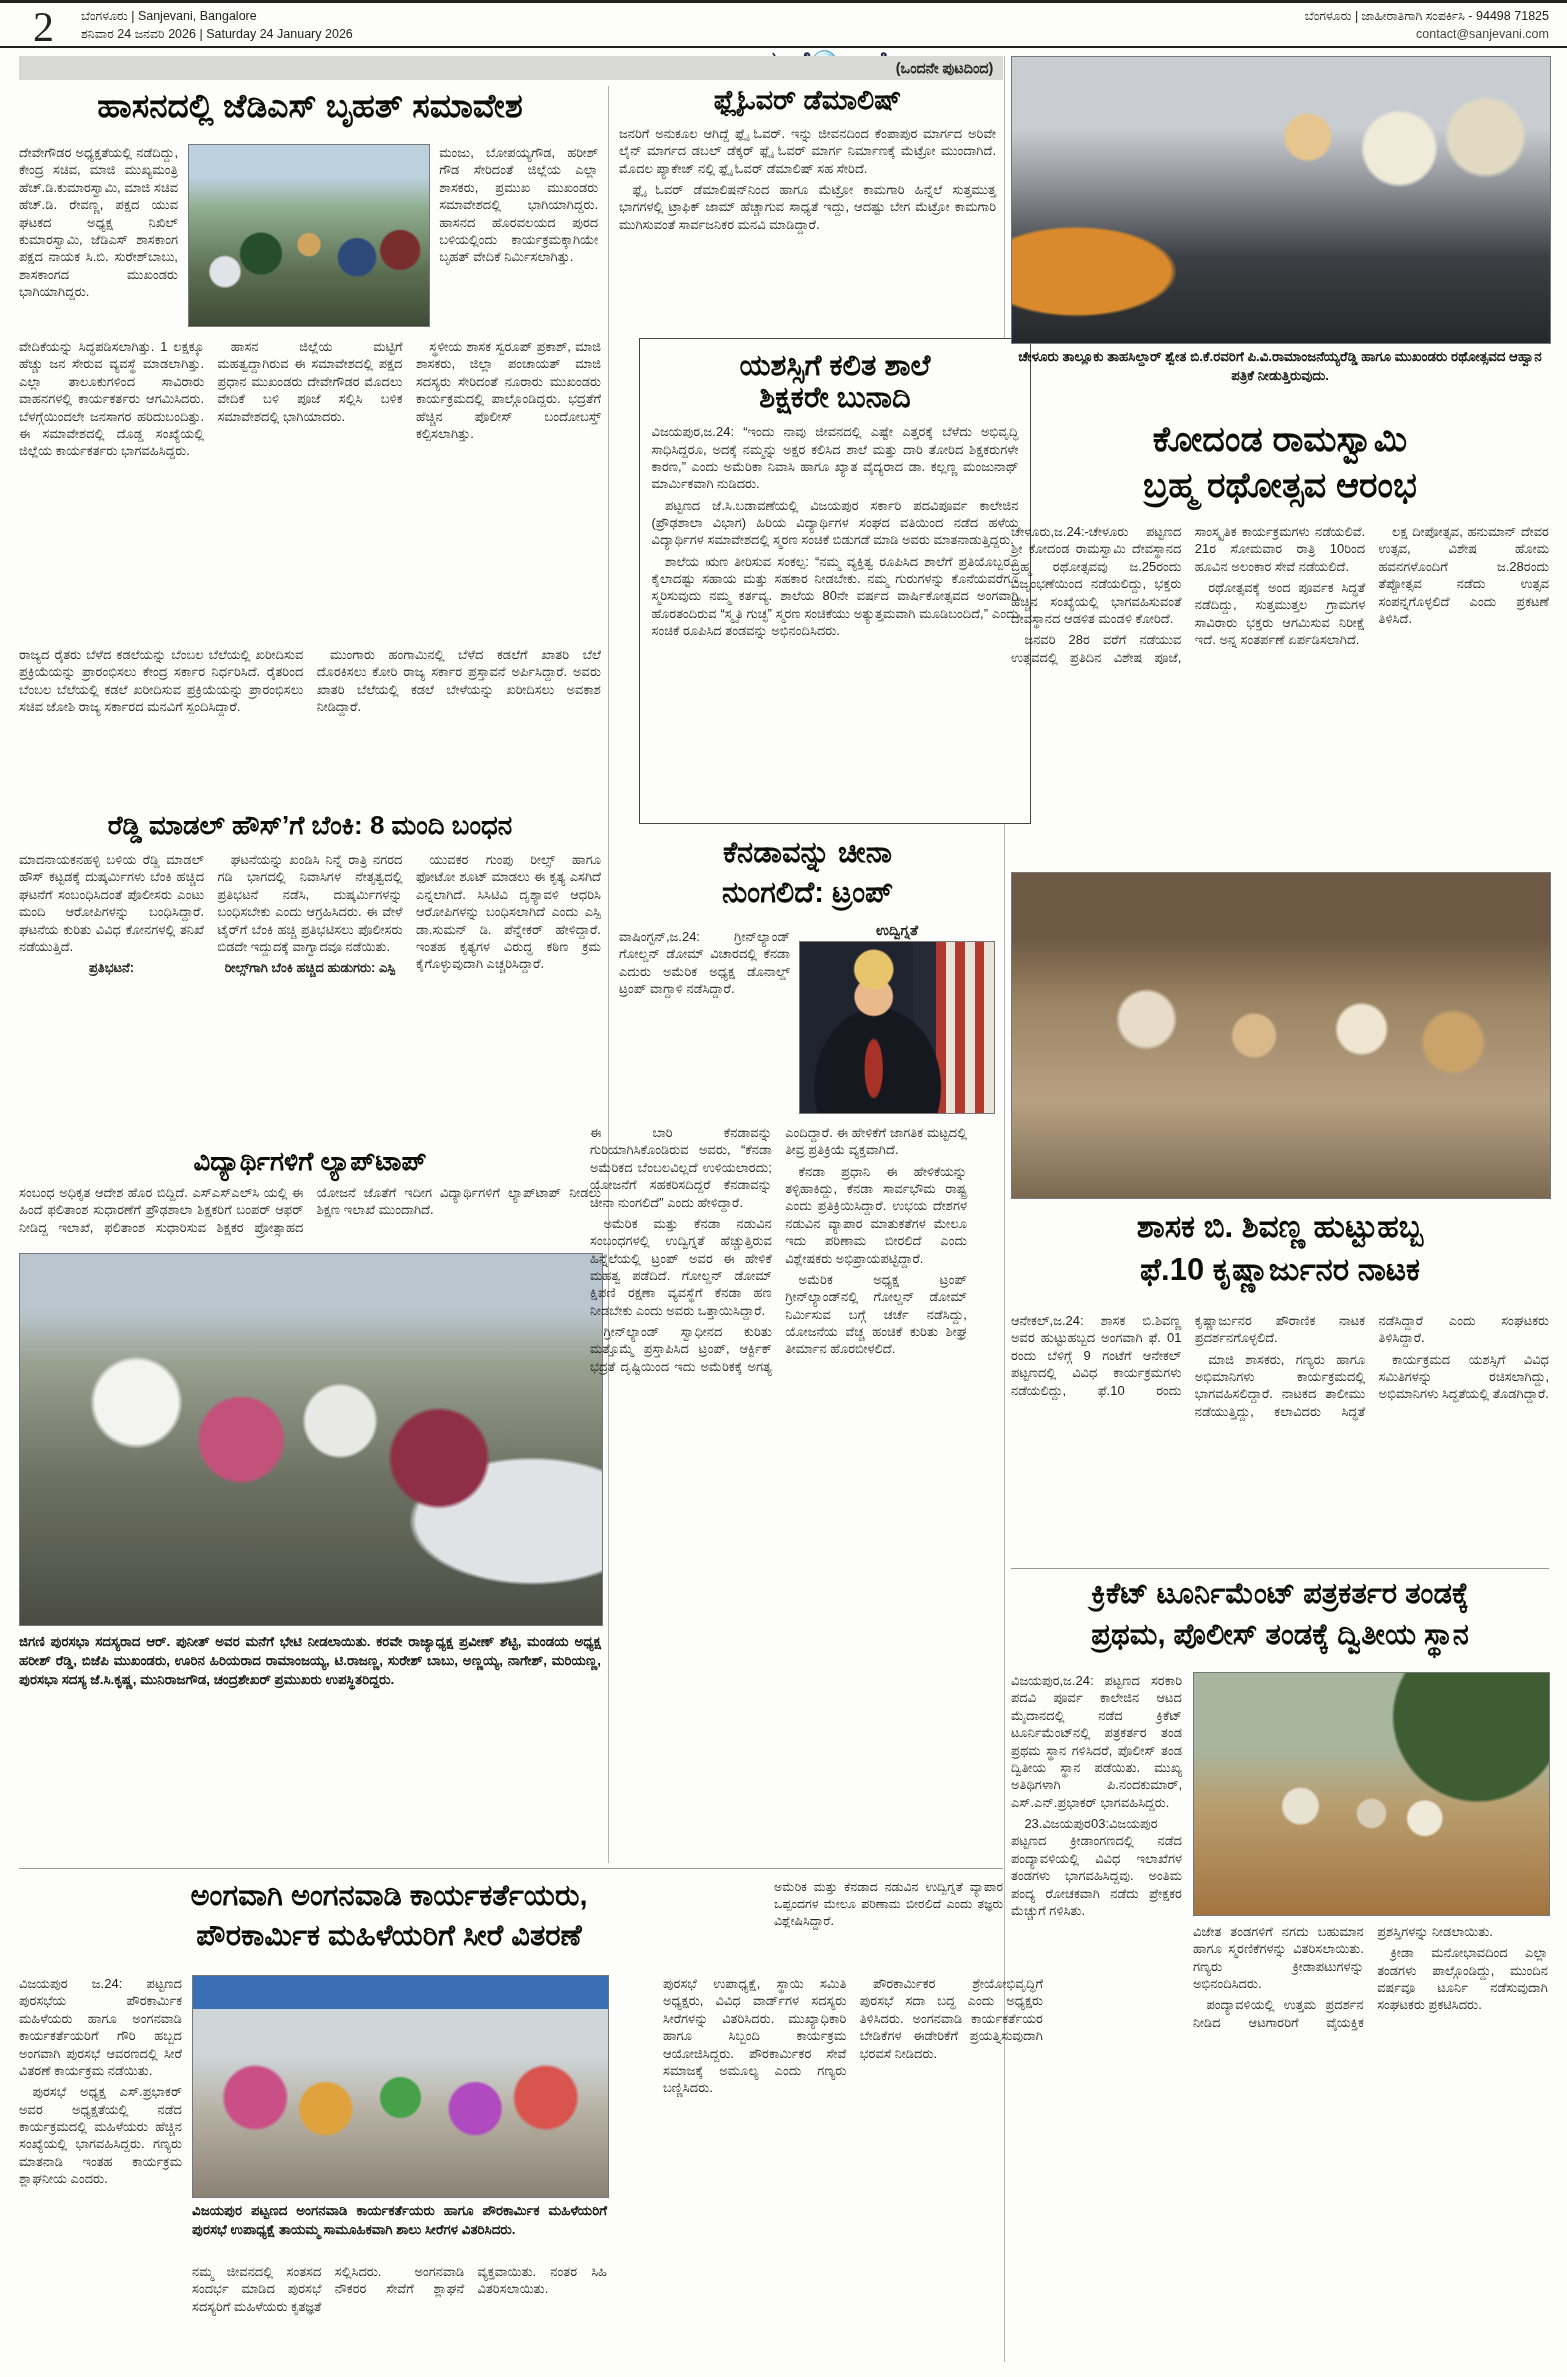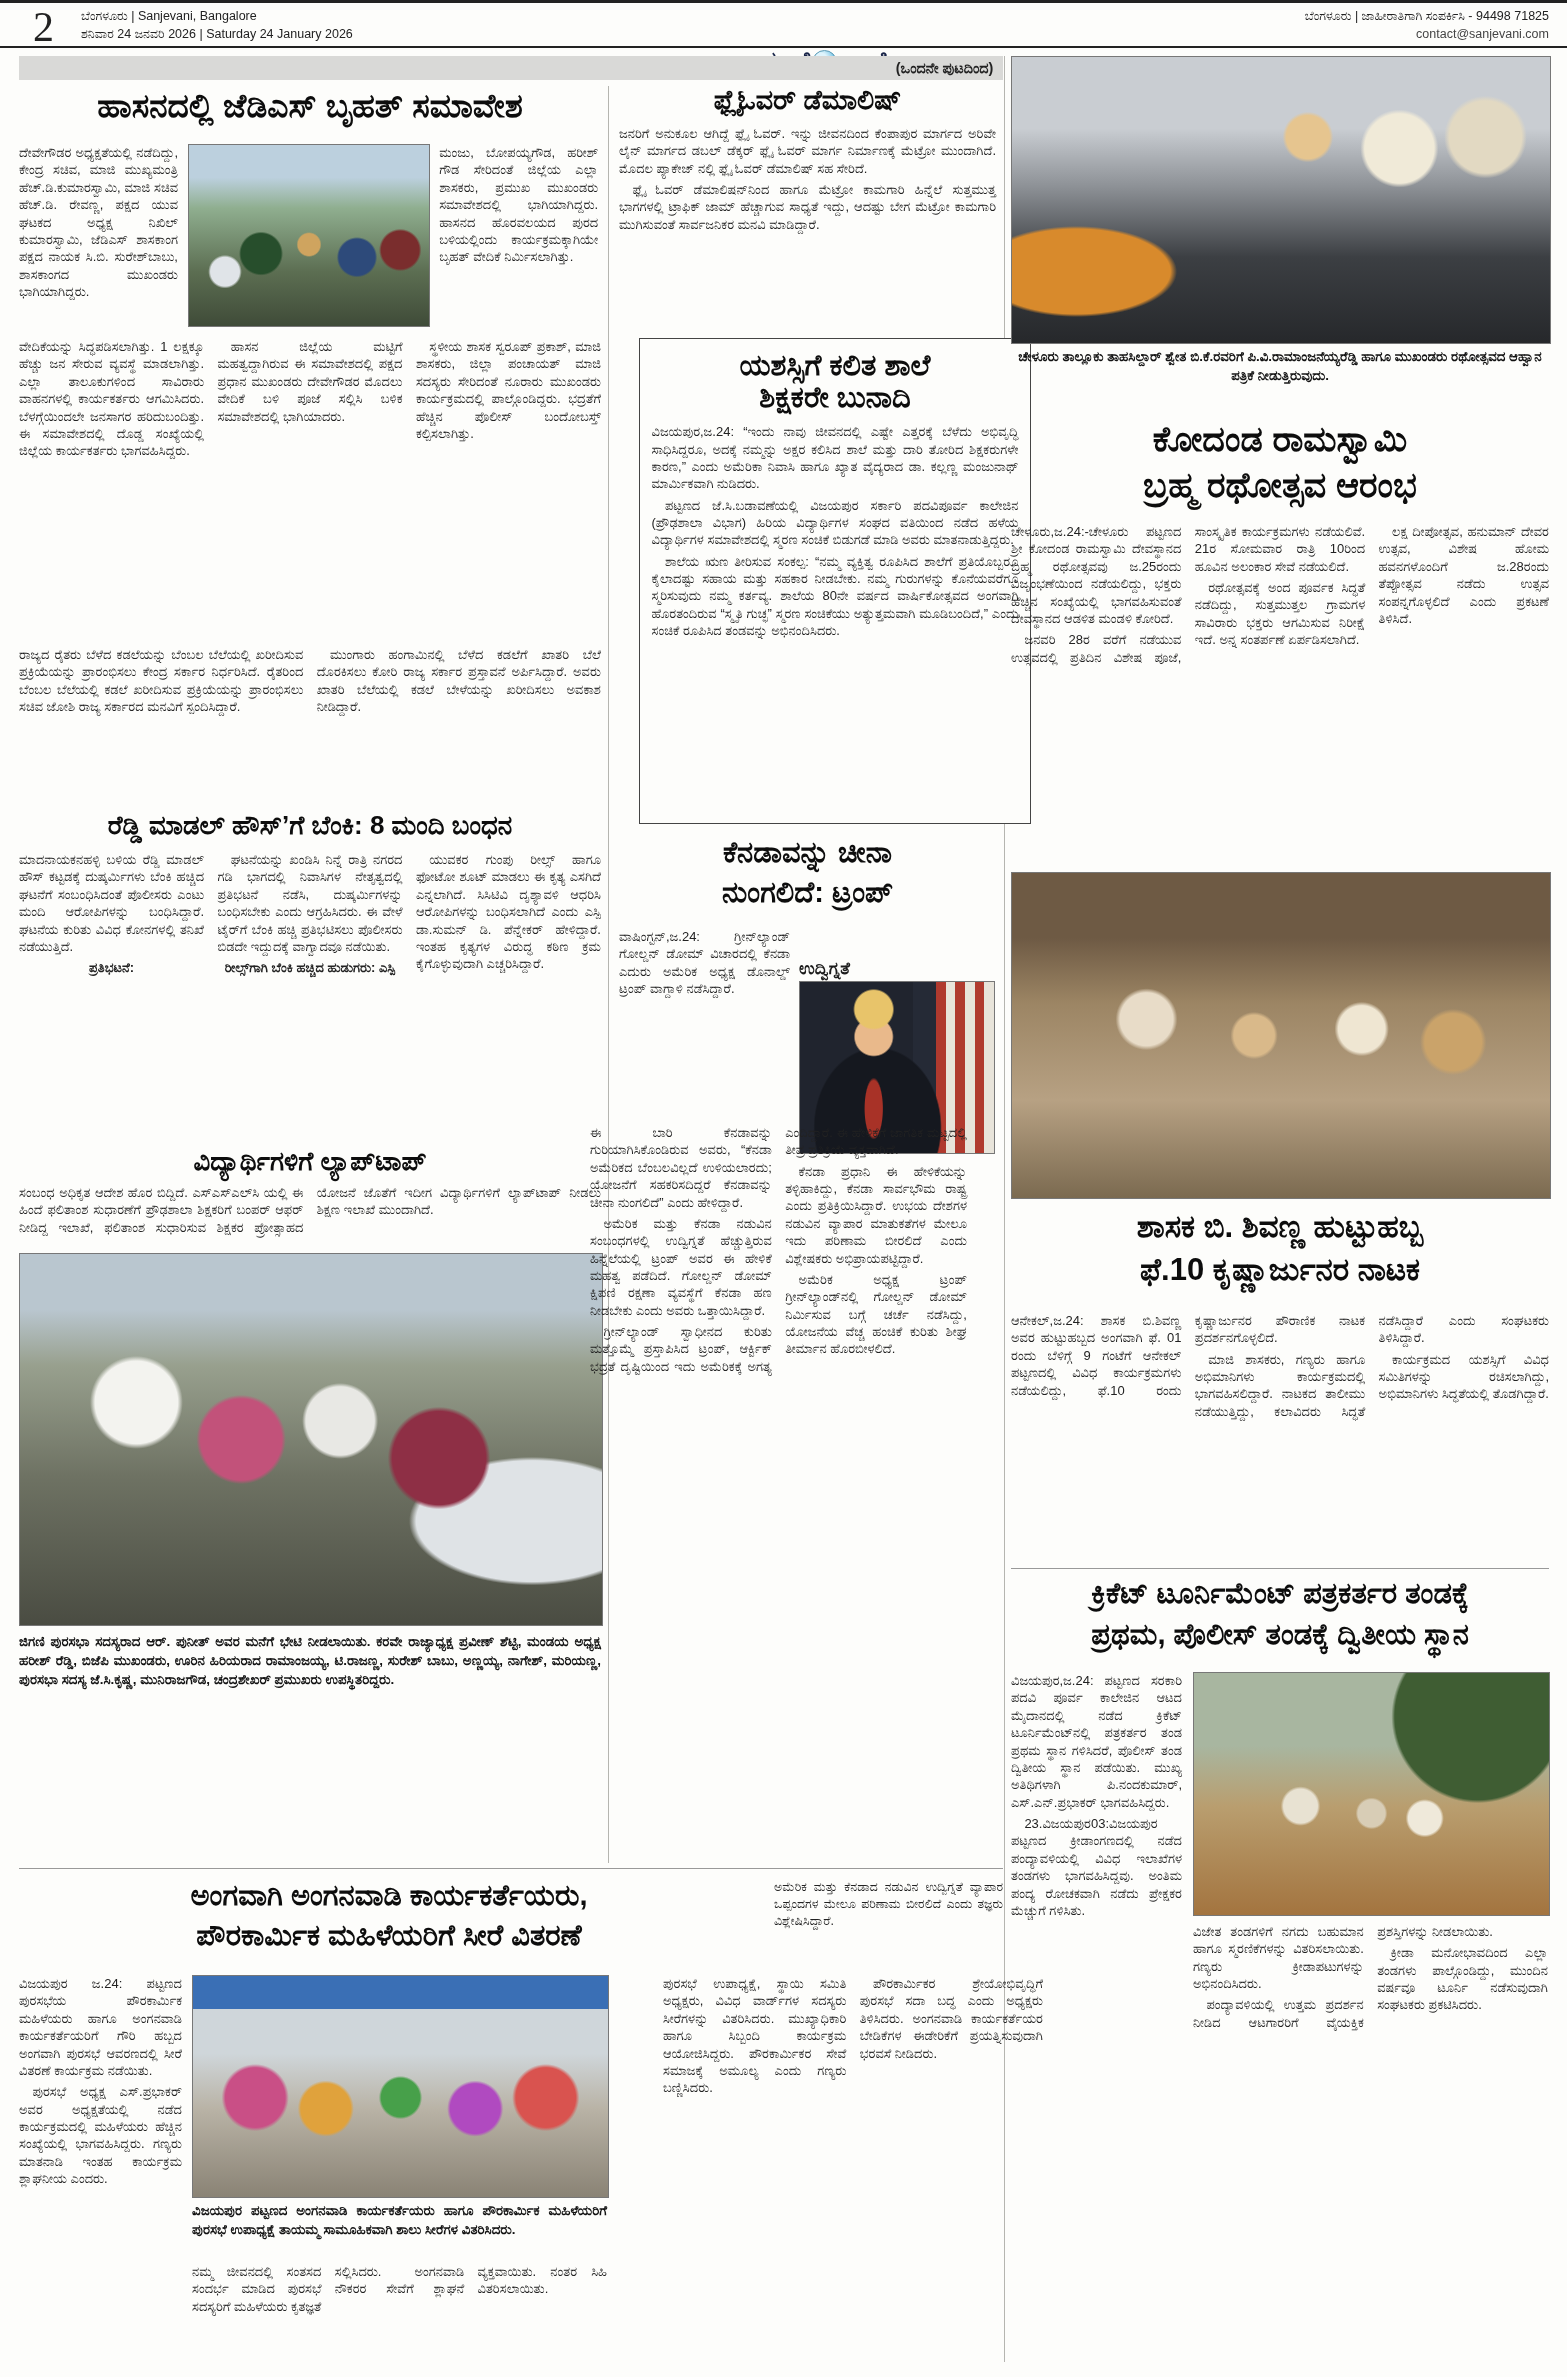--- a/index.html
+++ b/index.html
@@ -174,21 +174,21 @@
       <p>ಶಾಲೆಯ ಋಣ ತೀರಿಸುವ ಸಂಕಲ್ಪ: “ನಮ್ಮ ವ್ಯಕ್ತಿತ್ವ ರೂಪಿಸಿದ ಶಾಲೆಗೆ ಪ್ರತಿಯೊಬ್ಬರೂ ಕೈಲಾದಷ್ಟು ಸಹಾಯ ಮತ್ತು ಸಹಕಾರ ನೀಡಬೇಕು. ನಮ್ಮ ಗುರುಗಳನ್ನು ಕೊನೆಯವರೆಗೂ ಸ್ಮರಿಸುವುದು ನಮ್ಮ ಕರ್ತವ್ಯ. ಶಾಲೆಯ 80ನೇ ವರ್ಷದ ವಾರ್ಷಿಕೋತ್ಸವದ ಅಂಗವಾಗಿ ಹೊರತಂದಿರುವ “ಸ್ಮೃತಿ ಗುಚ್ಛ” ಸ್ಮರಣ ಸಂಚಿಕೆಯು ಅತ್ಯುತ್ತಮವಾಗಿ ಮೂಡಿಬಂದಿದೆ,” ಎಂದು ಸಂಚಿಕೆ ರೂಪಿಸಿದ ತಂಡವನ್ನು ಅಭಿನಂದಿಸಿದರು.</p>
     </div>
   </div>
 
   <div class="abs hl" style="left:619px;top:836px;width:377px;font-size:29px;">ಕೆನಡಾವನ್ನು ಚೀನಾ</div>
   <div class="abs hl" style="left:619px;top:876px;width:377px;font-size:29px;">ನುಂಗಲಿದೆ: ಟ್ರಂಪ್</div>
   <div class="abs bt" style="left:619px;top:928px;width:171px;height:188px;">
     <p>ವಾಷಿಂಗ್ಟನ್,ಜ.24: ಗ್ರೀನ್‌ಲ್ಯಾಂಡ್ ಗೋಲ್ಡನ್ ಡೋಮ್ ವಿಚಾರದಲ್ಲಿ ಕೆನಡಾ ಎದುರು ಅಮೆರಿಕ ಅಧ್ಯಕ್ಷ ಡೊನಾಲ್ಡ್ ಟ್ರಂಪ್ ವಾಗ್ದಾಳಿ ನಡೆಸಿದ್ದಾರೆ.</p>
   </div>
   <div class="abs" style="left:799px;top:922px;width:196px;">
-    <div style="font-weight:700;font-size:17px;text-align:left;margin-top:37px;">ಉದ್ವಿಗ್ನತೆ</div>
+    <div style="font-weight:700;font-size:14px;text-align:center;">ಉದ್ವಿಗ್ನತೆ</div>
     <div class="ph ph-trump" style="position:relative;width:194px;height:171px;margin-top:1.9px;"></div>
   </div>
   <div class="abs bt cols2" style="left:590px;top:1124px;width:377px;height:736px;">
     <p>ಈ ಬಾರಿ ಕೆನಡಾವನ್ನು ಗುರಿಯಾಗಿಸಿಕೊಂಡಿರುವ ಅವರು, “ಕೆನಡಾ ಅಮೆರಿಕದ ಬೆಂಬಲವಿಲ್ಲದೆ ಉಳಿಯಲಾರದು; ಯೋಜನೆಗೆ ಸಹಕರಿಸದಿದ್ದರೆ ಕೆನಡಾವನ್ನು ಚೀನಾ ನುಂಗಲಿದೆ” ಎಂದು ಹೇಳಿದ್ದಾರೆ.</p>
     <p>ಅಮೆರಿಕ ಮತ್ತು ಕೆನಡಾ ನಡುವಿನ ಸಂಬಂಧಗಳಲ್ಲಿ ಉದ್ವಿಗ್ನತೆ ಹೆಚ್ಚುತ್ತಿರುವ ಹಿನ್ನೆಲೆಯಲ್ಲಿ ಟ್ರಂಪ್ ಅವರ ಈ ಹೇಳಿಕೆ ಮಹತ್ವ ಪಡೆದಿದೆ. ಗೋಲ್ಡನ್ ಡೋಮ್ ಕ್ಷಿಪಣಿ ರಕ್ಷಣಾ ವ್ಯವಸ್ಥೆಗೆ ಕೆನಡಾ ಹಣ ನೀಡಬೇಕು ಎಂದು ಅವರು ಒತ್ತಾಯಿಸಿದ್ದಾರೆ.</p>
     <p>ಗ್ರೀನ್‌ಲ್ಯಾಂಡ್ ಸ್ವಾಧೀನದ ಕುರಿತು ಮತ್ತೊಮ್ಮೆ ಪ್ರಸ್ತಾಪಿಸಿದ ಟ್ರಂಪ್, ಆರ್ಕ್ಟಿಕ್ ಭದ್ರತೆ ದೃಷ್ಟಿಯಿಂದ ಇದು ಅಮೆರಿಕಕ್ಕೆ ಅಗತ್ಯ ಎಂದಿದ್ದಾರೆ. ಈ ಹೇಳಿಕೆಗೆ ಜಾಗತಿಕ ಮಟ್ಟದಲ್ಲಿ ತೀವ್ರ ಪ್ರತಿಕ್ರಿಯೆ ವ್ಯಕ್ತವಾಗಿದೆ.</p>
     <p>ಕೆನಡಾ ಪ್ರಧಾನಿ ಈ ಹೇಳಿಕೆಯನ್ನು ತಳ್ಳಿಹಾಕಿದ್ದು, ಕೆನಡಾ ಸಾರ್ವಭೌಮ ರಾಷ್ಟ್ರ ಎಂದು ಪ್ರತಿಕ್ರಿಯಿಸಿದ್ದಾರೆ. ಉಭಯ ದೇಶಗಳ ನಡುವಿನ ವ್ಯಾಪಾರ ಮಾತುಕತೆಗಳ ಮೇಲೂ ಇದು ಪರಿಣಾಮ ಬೀರಲಿದೆ ಎಂದು ವಿಶ್ಲೇಷಕರು ಅಭಿಪ್ರಾಯಪಟ್ಟಿದ್ದಾರೆ.</p>
     <p>ಅಮೆರಿಕ ಅಧ್ಯಕ್ಷ ಟ್ರಂಪ್ ಗ್ರೀನ್‌ಲ್ಯಾಂಡ್‌ನಲ್ಲಿ ಗೋಲ್ಡನ್ ಡೋಮ್ ನಿರ್ಮಿಸುವ ಬಗ್ಗೆ ಚರ್ಚೆ ನಡೆಸಿದ್ದು, ಯೋಜನೆಯ ವೆಚ್ಚ ಹಂಚಿಕೆ ಕುರಿತು ಶೀಘ್ರ ತೀರ್ಮಾನ ಹೊರಬೀಳಲಿದೆ.</p>
   </div>
 

